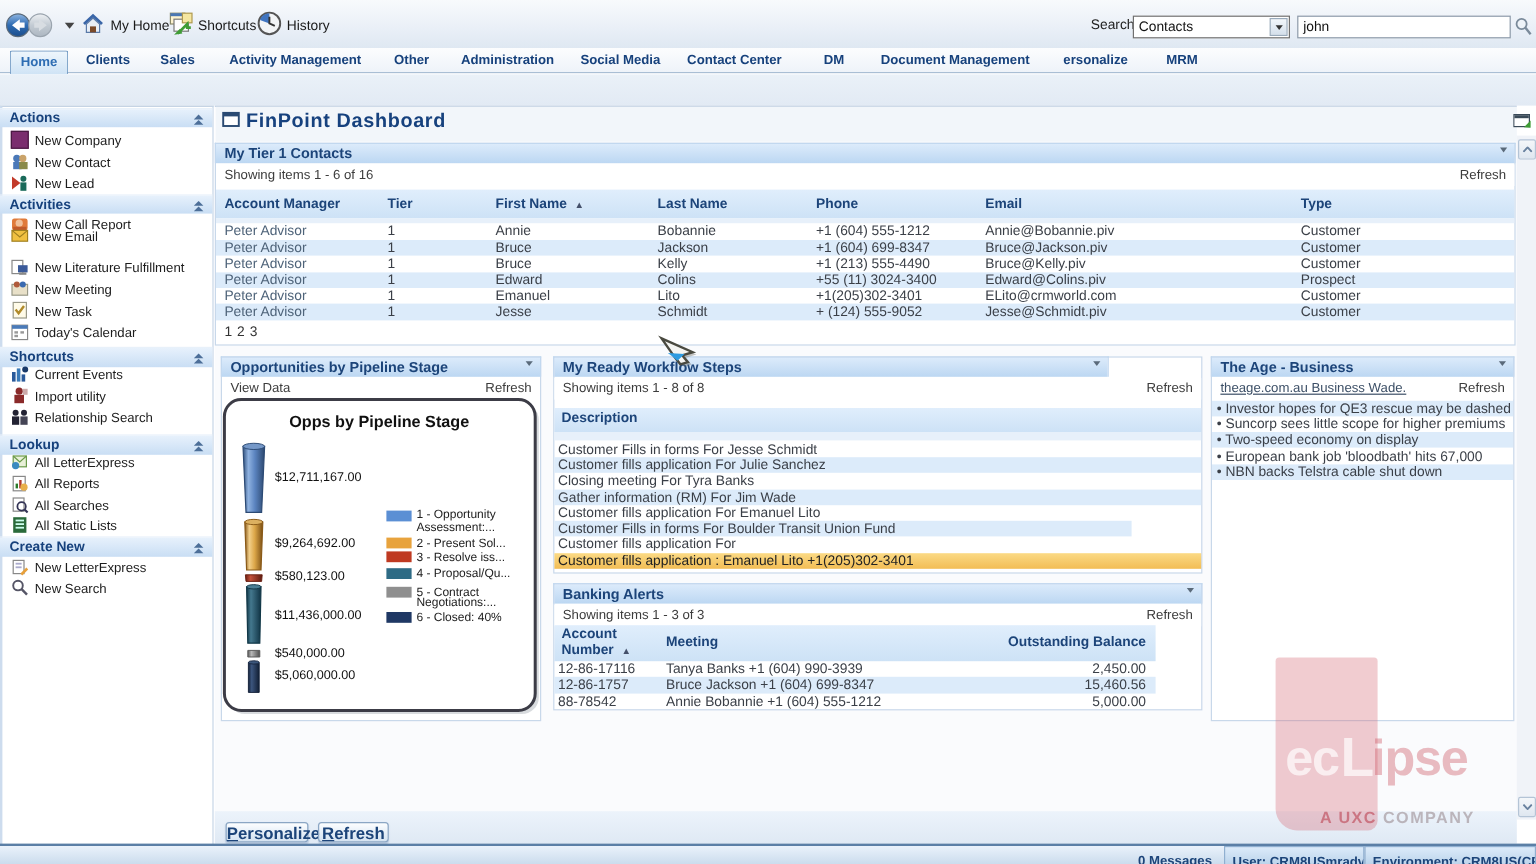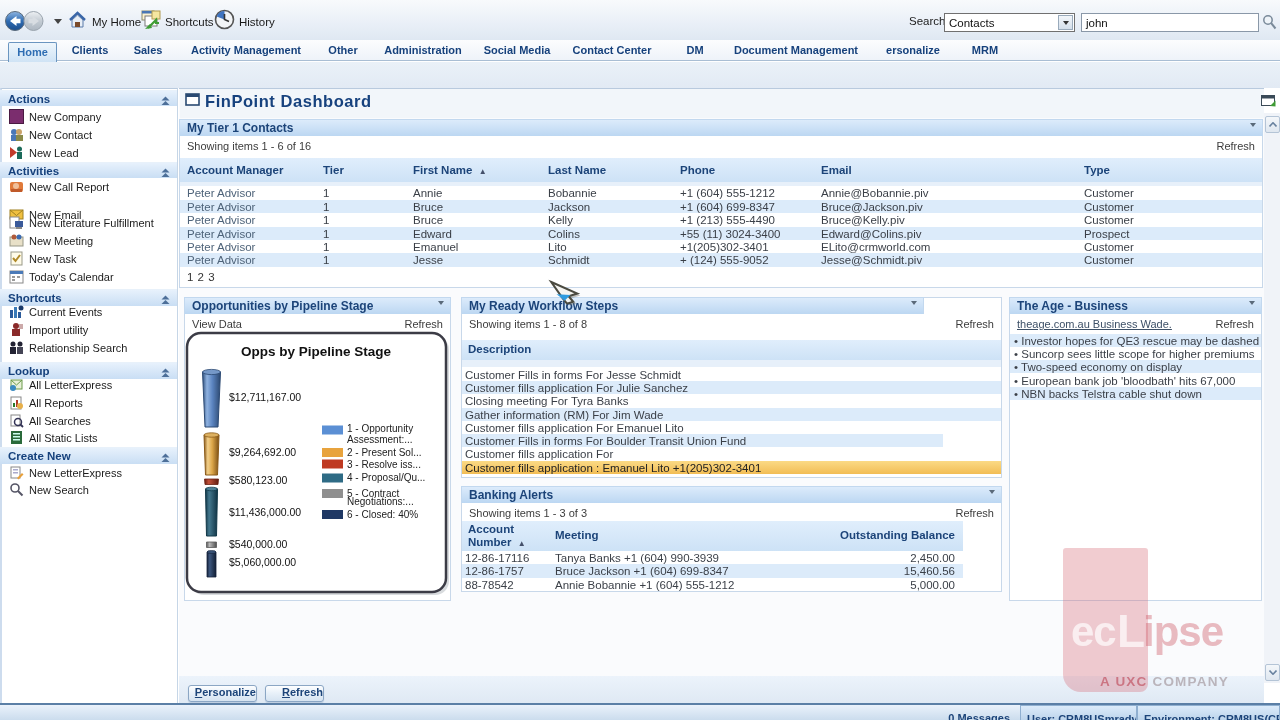--- a/index.html
+++ b/index.html
@@ -39,21 +39,21 @@
 .row span { position:absolute; white-space:nowrap; }
 .rblue { background:#dcebfa; }
 .gray { color:#4e6379; }
 
 
 #sbtrack { left:1264px; top:113px; width:16px; height:570px; background:#f0f3f8; }
 .sbtn { position:absolute; left:1265px; width:15px; height:17px; background:linear-gradient(#f4f7fa,#dfe7f0); border:1px solid #b4c4d6; border-radius:2px; color:#5a7a9a; font-size:9px; text-align:center; line-height:15px; }
 
 
 #cfoot { left:179px; top:676px; width:1085px; height:27px; background:linear-gradient(#ecf3fb,#dfe9f4); }
-.btn { position:absolute; height:17px; background:linear-gradient(#fdfeff,#e9f1f9 45%,#d5e3f1); border:1px solid #8ba6c4; border-radius:3px; font-weight:bold; color:#1c4479; font-size:11px; text-align:right; box-shadow:0 1px 1px rgba(120,150,185,.35); }
+.btn { position:absolute; height:17px; background:linear-gradient(#fdfeff,#e9f1f9 45%,#d5e3f1); border:1px solid #8ba6c4; border-radius:3px; font-weight:bold; color:#1c4479; font-size:14px; text-align:center; box-shadow:0 1px 1px rgba(120,150,185,.35); }
 #darkline { left:0; top:703px; width:1280px; height:2px; background:#5b7fa6; }
 #bottombar { left:0; top:705px; width:1280px; height:15px; background:linear-gradient(#eaf2fb,#cbdced); }
 .bcell { position:absolute; top:705px; height:15px; background:linear-gradient(#dcebfa,#bcd4eb); border:1px solid #8fafd0; border-bottom:none; font-weight:bold; color:#1c4479; font-size:11px; padding:7px 6px 0 6px; white-space:nowrap; overflow:hidden; }
 </style>
 </head>
 <body>
 <div id="topbar" class="abs"></div>
 <div id="tabrow" class="abs"></div>
 <div id="band" class="abs"></div>
 <div id="tabhome" class="abs tab">Home</div>
@@ -144,21 +144,21 @@
 
 <div class="shead" style="top:161.5px;">Activities<span class="chev"><svg width="9" height="10" viewBox="0 0 9 10">
         <path d="M0.5 4.5 L4.5 0.5 L8.5 4.5 Z" fill="#4d6f99"></path>
         <path d="M0.5 9 L4.5 5 L8.5 9 Z" fill="#4d6f99"></path>
       </svg></span></div>
 <div class="sitem" style="top:179px;"><span class="ic"><svg width="15" height="15">
         <rect x="1" y="3" width="13" height="10" rx="2" fill="#e07a3a"></rect>
         <circle cx="7" cy="7" r="3" fill="#f0c09a"></circle>
         <rect x="2" y="10" width="11" height="3" fill="#c05a2a"></rect>
       </svg></span>New Call Report</div>
-<div class="sitem" style="top:207px;"><span class="ic"><svg width="15" height="15">
+<div class="sitem" style="top:189px;"><span class="ic"><svg width="15" height="15">
         <rect x="1" y="3" width="13" height="9" fill="#f0c040" stroke="#a08020"></rect>
         <path d="M1 3 L7.5 8.5 L14 3" fill="none" stroke="#a08020"></path>
       </svg></span>New Email</div>
 <div class="sitem" style="top:215px;"><span class="ic"><svg width="15" height="15">
         <rect x="1" y="2" width="9" height="11" fill="#fff" stroke="#888"></rect>
         <rect x="6" y="6" width="8" height="6" fill="#3a5a9a"></rect>
         <rect x="7" y="12" width="6" height="2" fill="#888"></rect>
       </svg></span>New Literature Fulfillment</div>
 <div class="sitem" style="top:233px;"><span class="ic"><svg width="15" height="15">
         <rect x="1" y="4" width="13" height="9" fill="#e8e0c8" stroke="#998"></rect>

